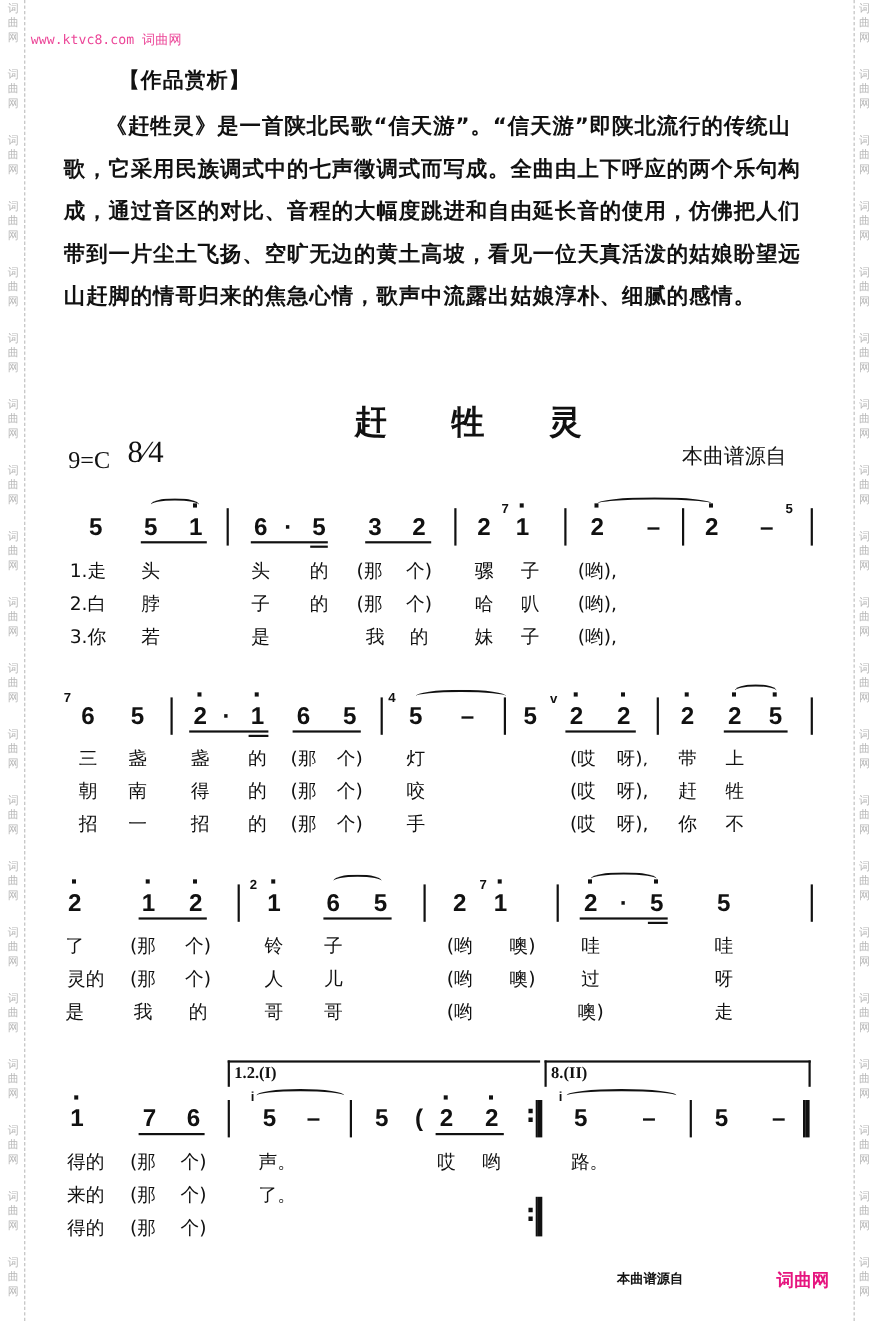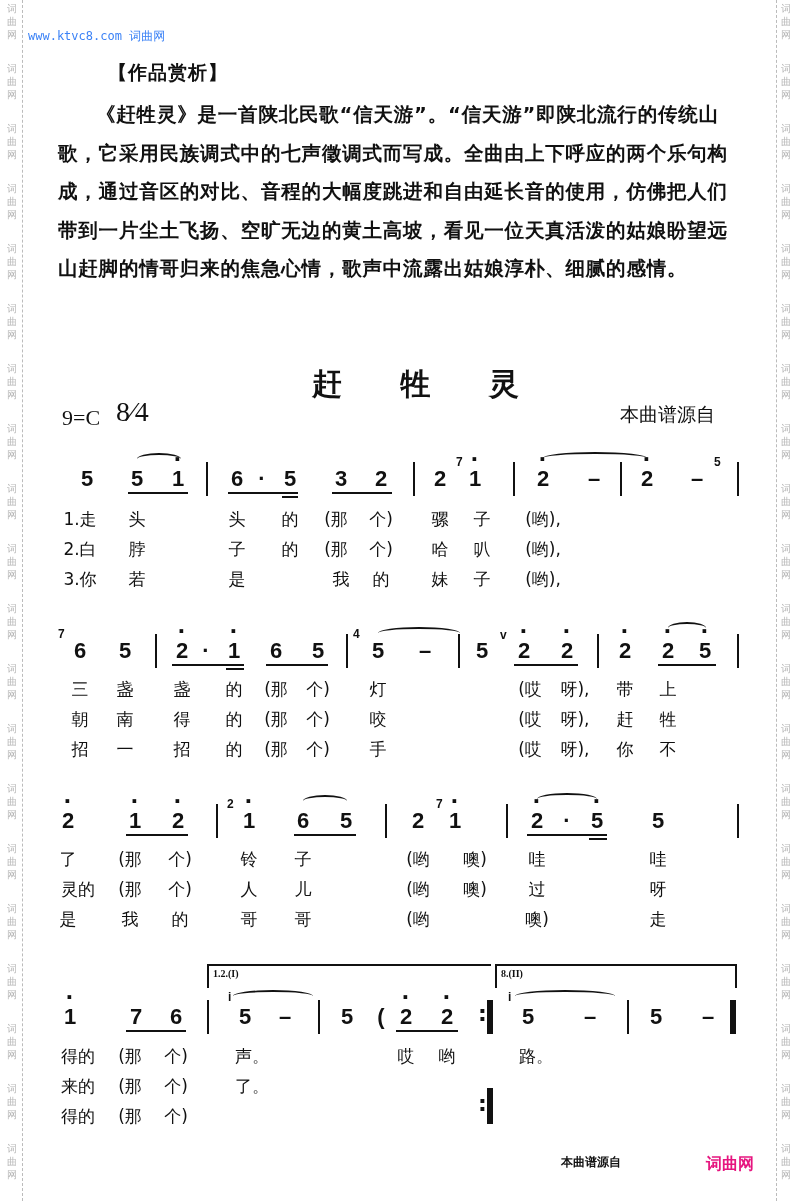--- a/index.html
+++ b/index.html
@@ -5,41 +5,41 @@
   html, body { margin:0; padding:0; background:#fff; }
   body { width:799px; height:1201px; position:relative; overflow:hidden;
          font-family:"DejaVu Sans", sans-serif; color:#111; }
   .wm-col { position:absolute; top:0; bottom:0; width:20px; }
   .wm-col.left { left:2px; }
   .wm-col.right { left:776px; }
   .wm-line { position:absolute; top:0; bottom:0; width:0; border-left:1px dashed #bbb; }
   .wm-line.left { left:22px; }
   .wm-line.right { left:776px; }
   .wm-block { position:absolute; width:20px; font-size:10px; line-height:13px; color:#b8b8b8; text-align:center; }
-  .site-header { position:absolute; left:28px; top:28px; font-family:"DejaVu Sans Mono", monospace; font-size:12px; color:#3b82f6;text-align:right; }
+  .site-header { position:absolute; left:28px; top:28px; font-family:"DejaVu Sans Mono", monospace; font-size:12px; color:#ec4899;text-align:right; }
   .site-header .cn { font-family:"DejaVu Sans", sans-serif; }
   .section-title { position:absolute; left:108px; top:60px; font-size:19px; font-weight:bold; letter-spacing:1px; }
   .para { position:absolute; left:58px; top:96px; width:690px; font-size:19.5px; font-weight:bold; line-height:38.5px; text-indent:38px; letter-spacing:0.8px; }
-  .song-title { position:absolute; left:312px; top:364px; font-size:30px; font-weight:bold; letter-spacing:24px; }
+  .song-title { position:absolute; left:322px; top:364px; font-size:30px; font-weight:bold; letter-spacing:24px; }
   .key-sig { position:absolute; left:62px; top:405px; font-family:"Liberation Serif", serif; font-size:22px; }
   .time-sig { position:absolute; left:116px; top:396px; font-family:"Liberation Serif", serif; font-size:28px; }
   .origin { position:absolute; left:620px; top:402px; font-size:19px; }
   .score-row { position:absolute; left:0; width:799px; }
   .note { position:absolute; font-family:"Liberation Sans", sans-serif; font-size:22px; font-weight:bold; transform:translateX(-50%); }
   .note.hi::before { content:"·"; position:absolute; left:50%; top:-22px; transform:translateX(-50%); font-size:26px; }
   .grace { position:absolute; font-family:"Liberation Sans", sans-serif; font-size:12px; font-weight:bold; }
   .bar { position:absolute; width:2px; background:#111; height:34px; }
   .dbar { position:absolute; width:6px; border-left:2px solid #111; border-right:4px solid #111; height:34px; box-sizing:border-box; }
   .uline { position:absolute; height:2px; background:#111; }
   .slur { position:absolute; border-top:2px solid #111; border-radius:50% 50% 0 0; height:10px; }
   .lyric-row { position:absolute; font-size:17px; }
   .lyric { position:absolute; transform:translateX(-50%); white-space:nowrap; }
   .volta { position:absolute; border-top:2px solid #111; border-left:2px solid #111; height:22px; }
   .volta.closed { border-right:2px solid #111; }
-  .volta span { font-family:"Liberation Serif", serif; font-size:10px; font-weight:bold; position:absolute; left:4px; top:2px; }
+  .volta span { font-family:"Liberation Serif", serif; font-size:15px; font-weight:bold; position:absolute; left:4px; top:2px; }
   .repeat-dots { position:absolute; font-size:22px; font-weight:bold; line-height:8px; }
   .footer-src { position:absolute; left:561px; top:1154px; font-size:12px; font-weight:bold; }
   .footer-brand { position:absolute; left:706px; top:1154px; font-size:16px; font-weight:bold; color:#e6157f; }
 </style>
 </head>
 <body>
 
 <div class="wm-line left"></div>
 <div class="wm-line right"></div>
 <div id="wm-left" class="wm-col left">

